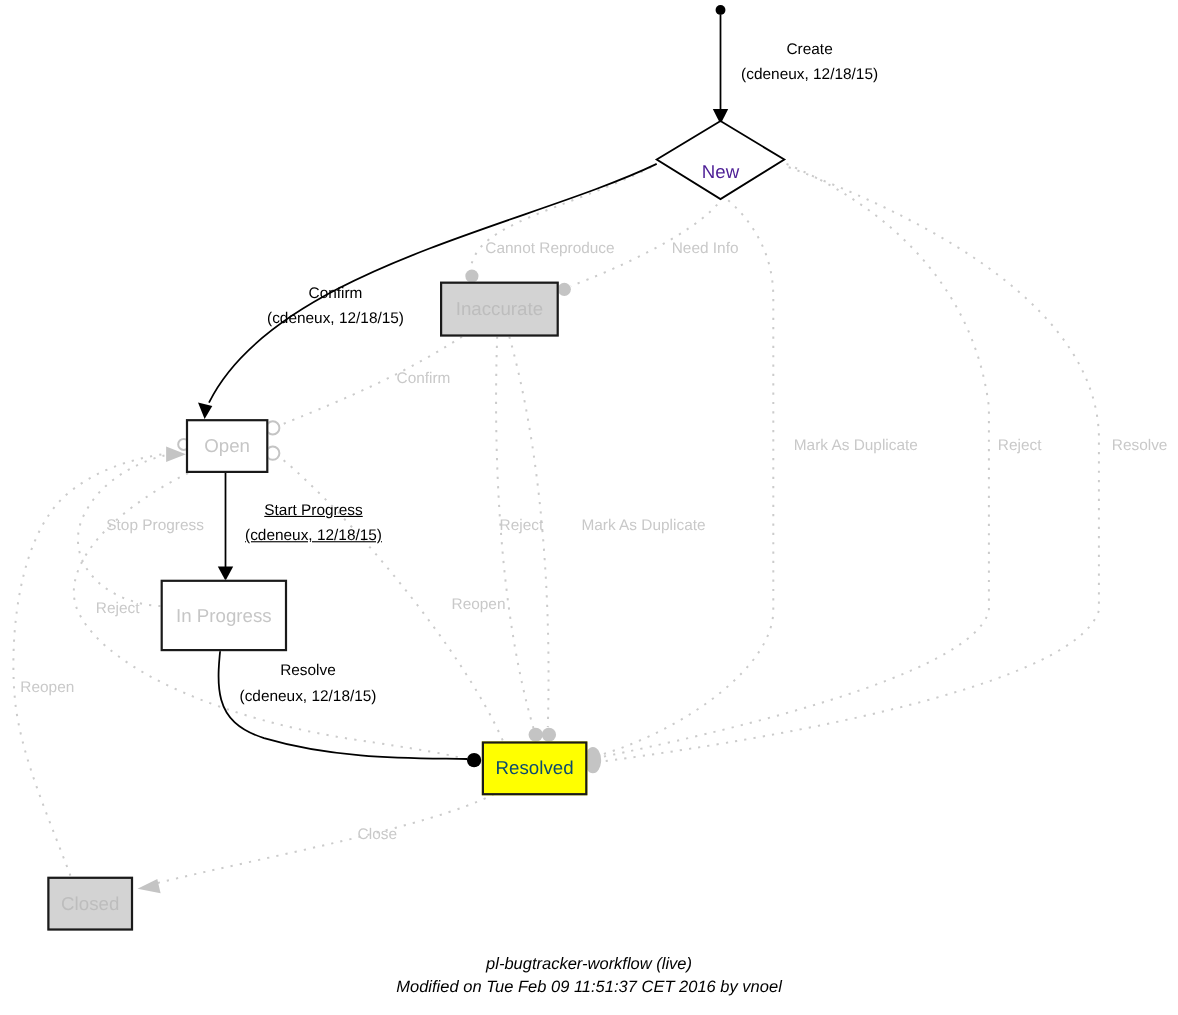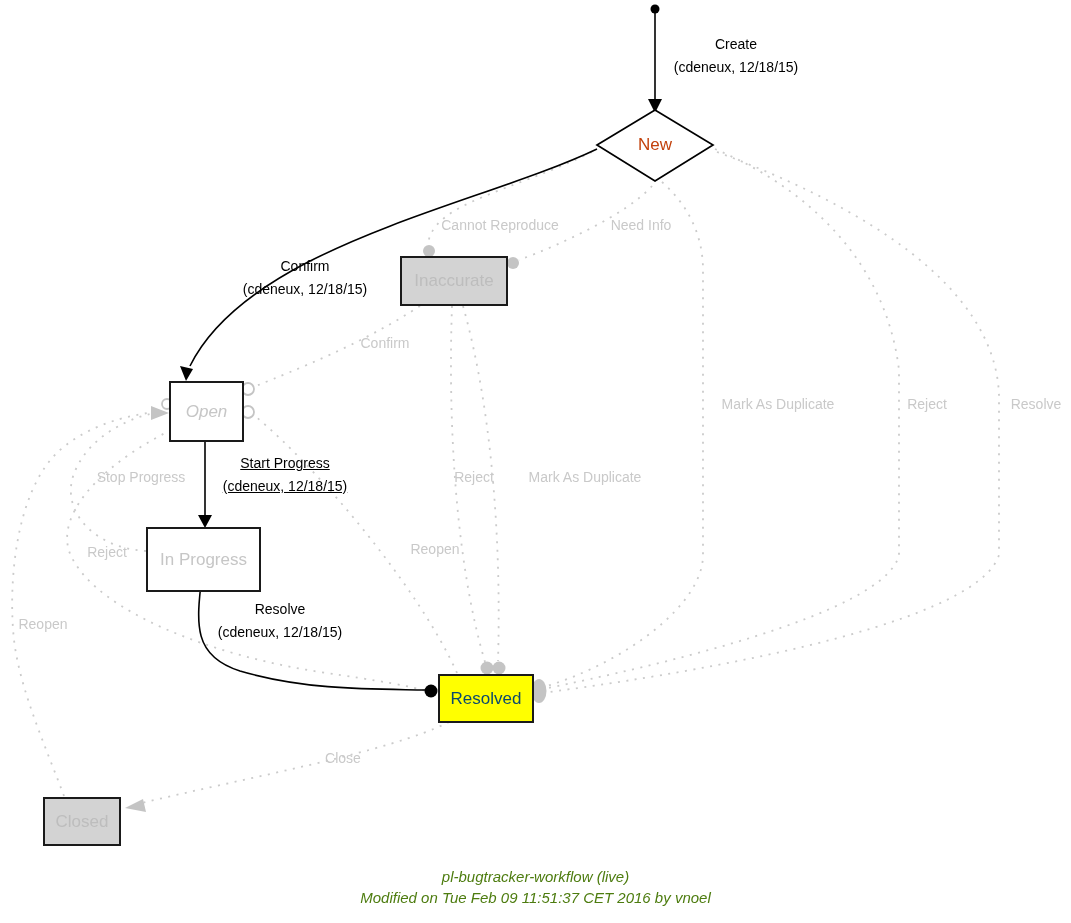--- a/index.html
+++ b/index.html
@@ -39,31 +39,32 @@
     white-space: nowrap;
     text-align: center;
     font-size: 14px;
     line-height: 23px;
   }
   .lbl.black { color: #000000; }
   .lbl.gray  { color: #c9c9c9; }
   .diamond-label {
     position: absolute;
     transform: translate(-50%, -50%);
-    color: #c2410c;
+    color: #4c1d95;
     font-size: 17px;
     white-space: nowrap;
+    margin-top: 12px;
   }
   .caption {
     position: absolute;
     left: 0; right: 0;
     text-align: center;
     font-style: italic;
     font-size: 15px;
-    color: #4d7c0f;
+    color: #000000;
     line-height: 21px;
   }
 </style>
 </head>
 <body>
 
 <div class="canvas">
 
   <svg class="edges" viewBox="0 0 1071 923">
 
@@ -107,21 +108,21 @@
 
     <polygon points="597,145 655,110 713,145 655,181" fill="#ffffff" stroke="#000000" stroke-width="1.7"></polygon>
   </svg>
 
   <div class="diamond-label" style="left:655px; top:145px;">New</div>
 
   <div class="node gray" style="left:400px; top:256px; width:108px; height:50px;">
     <span>Inaccurate</span>
   </div>
 
-  <div class="node white" style="left:169px; top:381px; width:75px; height:61px;font-style:italic;">
+  <div class="node white" style="left:169px; top:381px; width:75px; height:49px;">
     <span>Open</span>
   </div>
 
   <div class="node white" style="left:146px; top:527px; width:115px; height:65px;">
     <span>In Progress</span>
   </div>
 
   <div class="node yellow" style="left:438px; top:674px; width:96px; height:49px;">
     <span>Resolved</span>
   </div>

